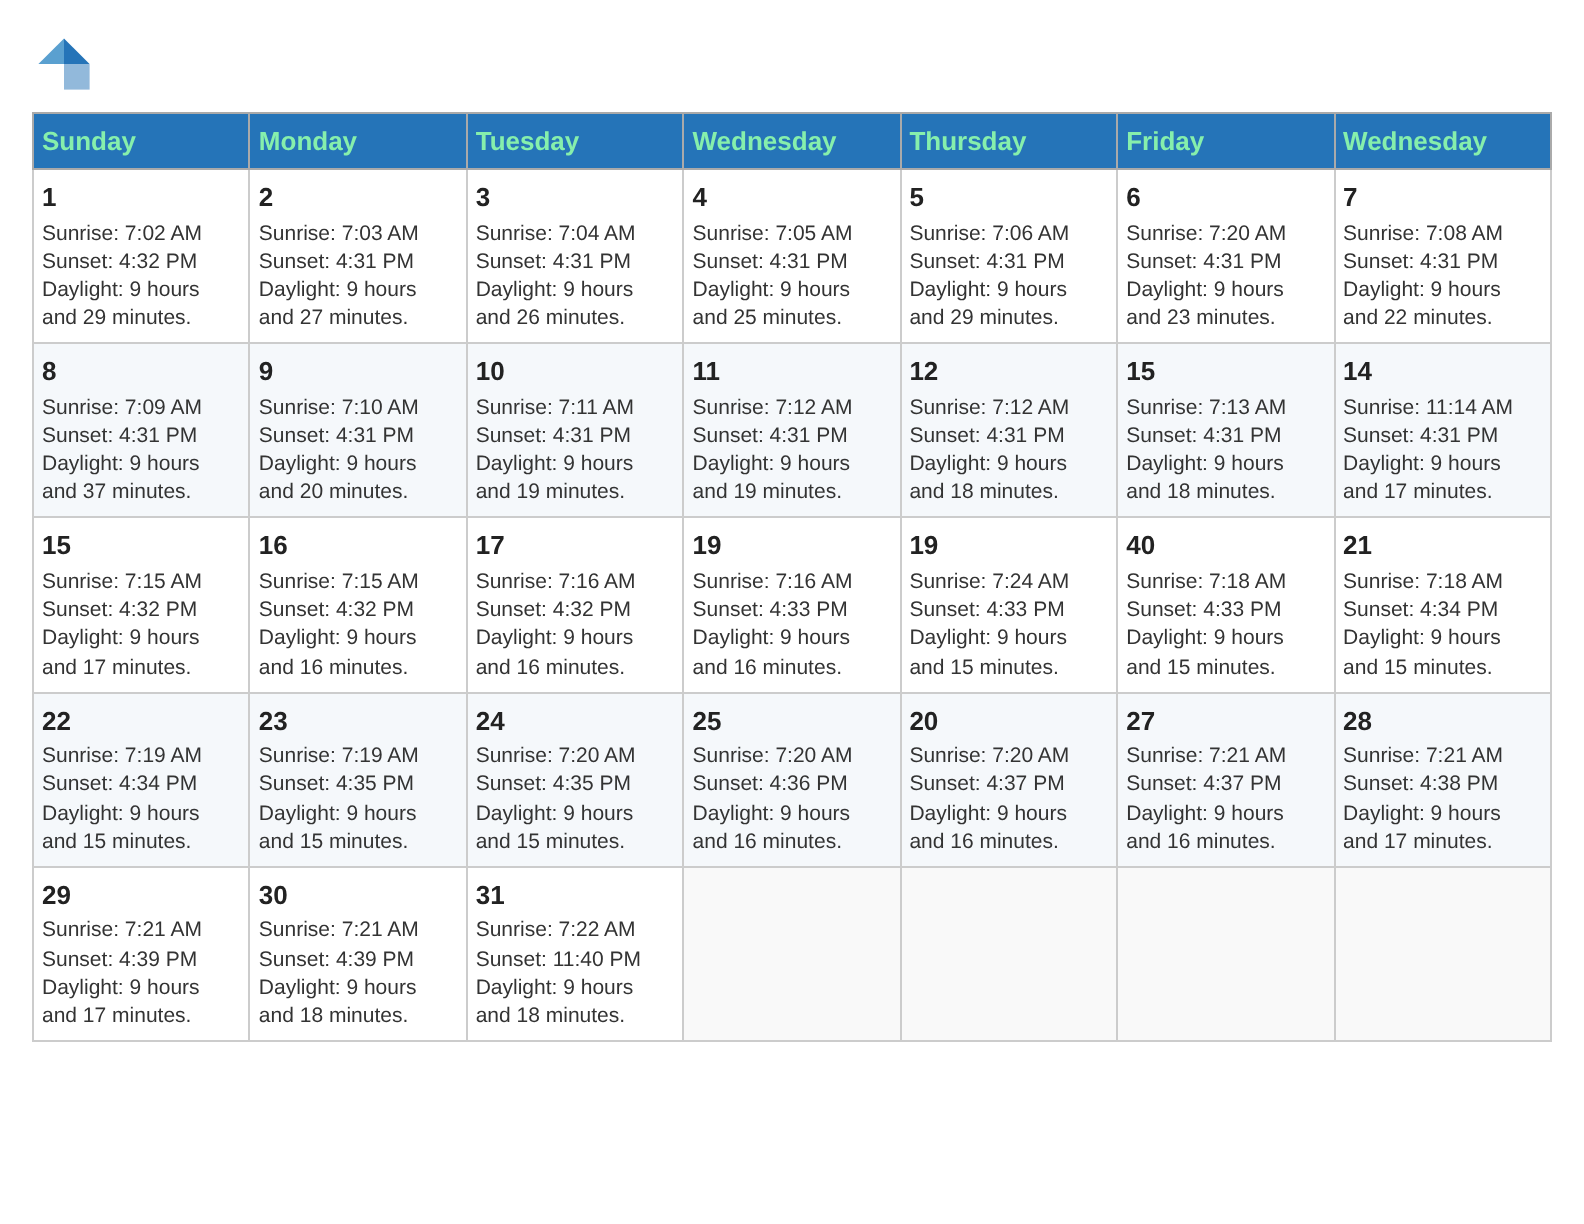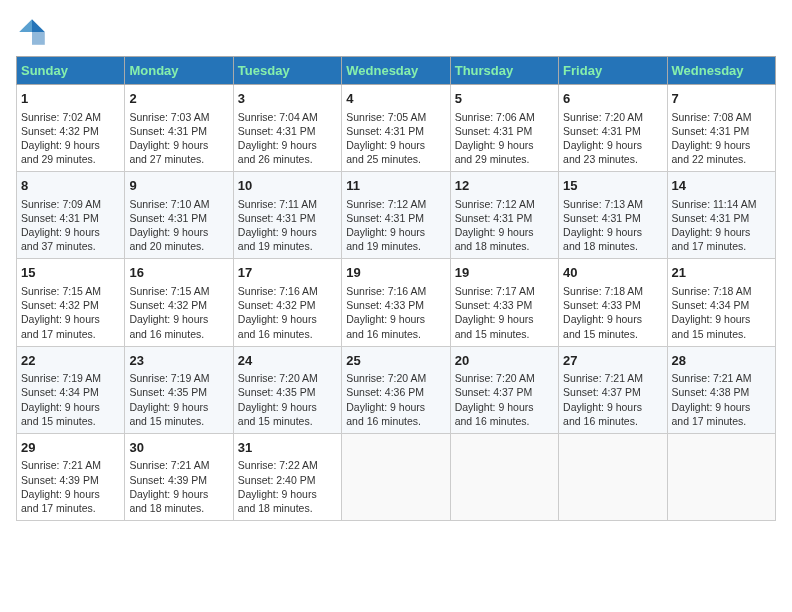--- a/index.html
+++ b/index.html
@@ -135,36 +135,36 @@
         <td><span class="day-num">11</span><span>Sunrise: 7:12 AM</span><br><span>Sunset: 4:31 PM</span><br><span>Daylight: 9 hours</span><br><span>and 19 minutes.</span></td>
         <td><span class="day-num">12</span><span>Sunrise: 7:12 AM</span><br><span>Sunset: 4:31 PM</span><br><span>Daylight: 9 hours</span><br><span>and 18 minutes.</span></td>
         <td><span class="day-num">15</span><span>Sunrise: 7:13 AM</span><br><span>Sunset: 4:31 PM</span><br><span>Daylight: 9 hours</span><br><span>and 18 minutes.</span></td>
         <td><span class="day-num">14</span><span>Sunrise: 11:14 AM</span><br><span>Sunset: 4:31 PM</span><br><span>Daylight: 9 hours</span><br><span>and 17 minutes.</span></td>
       </tr>
       <tr>
         <td><span class="day-num">15</span><span>Sunrise: 7:15 AM</span><br><span>Sunset: 4:32 PM</span><br><span>Daylight: 9 hours</span><br><span>and 17 minutes.</span></td>
         <td><span class="day-num">16</span><span>Sunrise: 7:15 AM</span><br><span>Sunset: 4:32 PM</span><br><span>Daylight: 9 hours</span><br><span>and 16 minutes.</span></td>
         <td><span class="day-num">17</span><span>Sunrise: 7:16 AM</span><br><span>Sunset: 4:32 PM</span><br><span>Daylight: 9 hours</span><br><span>and 16 minutes.</span></td>
         <td><span class="day-num">19</span><span>Sunrise: 7:16 AM</span><br><span>Sunset: 4:33 PM</span><br><span>Daylight: 9 hours</span><br><span>and 16 minutes.</span></td>
-        <td><span class="day-num">19</span><span>Sunrise: 7:17 AM</span><br><span>Sunset: 4:33 PM</span><br><span>Daylight: 9 hours</span><br><span>and 15 minutes.</span></td>
+        <td><span class="day-num">19</span><span>Sunrise: 7:24 AM</span><br><span>Sunset: 4:33 PM</span><br><span>Daylight: 9 hours</span><br><span>and 15 minutes.</span></td>
         <td><span class="day-num">40</span><span>Sunrise: 7:18 AM</span><br><span>Sunset: 4:33 PM</span><br><span>Daylight: 9 hours</span><br><span>and 15 minutes.</span></td>
         <td><span class="day-num">21</span><span>Sunrise: 7:18 AM</span><br><span>Sunset: 4:34 PM</span><br><span>Daylight: 9 hours</span><br><span>and 15 minutes.</span></td>
       </tr>
       <tr>
         <td><span class="day-num">22</span><span>Sunrise: 7:19 AM</span><br><span>Sunset: 4:34 PM</span><br><span>Daylight: 9 hours</span><br><span>and 15 minutes.</span></td>
         <td><span class="day-num">23</span><span>Sunrise: 7:19 AM</span><br><span>Sunset: 4:35 PM</span><br><span>Daylight: 9 hours</span><br><span>and 15 minutes.</span></td>
         <td><span class="day-num">24</span><span>Sunrise: 7:20 AM</span><br><span>Sunset: 4:35 PM</span><br><span>Daylight: 9 hours</span><br><span>and 15 minutes.</span></td>
         <td><span class="day-num">25</span><span>Sunrise: 7:20 AM</span><br><span>Sunset: 4:36 PM</span><br><span>Daylight: 9 hours</span><br><span>and 16 minutes.</span></td>
         <td><span class="day-num">20</span><span>Sunrise: 7:20 AM</span><br><span>Sunset: 4:37 PM</span><br><span>Daylight: 9 hours</span><br><span>and 16 minutes.</span></td>
         <td><span class="day-num">27</span><span>Sunrise: 7:21 AM</span><br><span>Sunset: 4:37 PM</span><br><span>Daylight: 9 hours</span><br><span>and 16 minutes.</span></td>
         <td><span class="day-num">28</span><span>Sunrise: 7:21 AM</span><br><span>Sunset: 4:38 PM</span><br><span>Daylight: 9 hours</span><br><span>and 17 minutes.</span></td>
       </tr>
       <tr>
         <td><span class="day-num">29</span><span>Sunrise: 7:21 AM</span><br><span>Sunset: 4:39 PM</span><br><span>Daylight: 9 hours</span><br><span>and 17 minutes.</span></td>
         <td><span class="day-num">30</span><span>Sunrise: 7:21 AM</span><br><span>Sunset: 4:39 PM</span><br><span>Daylight: 9 hours</span><br><span>and 18 minutes.</span></td>
-        <td><span class="day-num">31</span><span>Sunrise: 7:22 AM</span><br><span>Sunset: 2:40 PM</span><br><span>Daylight: 9 hours</span><br><span>and 18 minutes.</span></td>
+        <td><span class="day-num">31</span><span>Sunrise: 7:22 AM</span><br><span>Sunset: 11:40 PM</span><br><span>Daylight: 9 hours</span><br><span>and 18 minutes.</span></td>
         <td class="empty-cell"></td>
         <td class="empty-cell"></td>
         <td class="empty-cell"></td>
         <td class="empty-cell"></td>
       </tr>
     </tbody>
 </table>
 
 </body></html>

